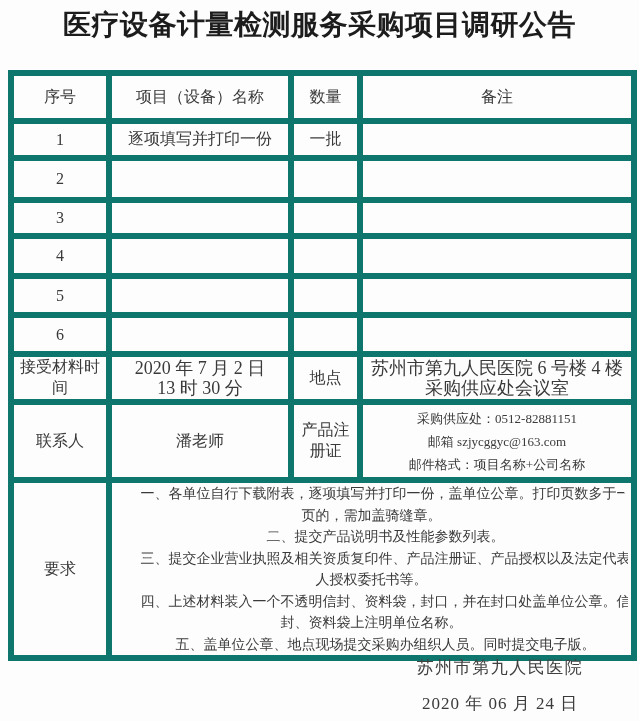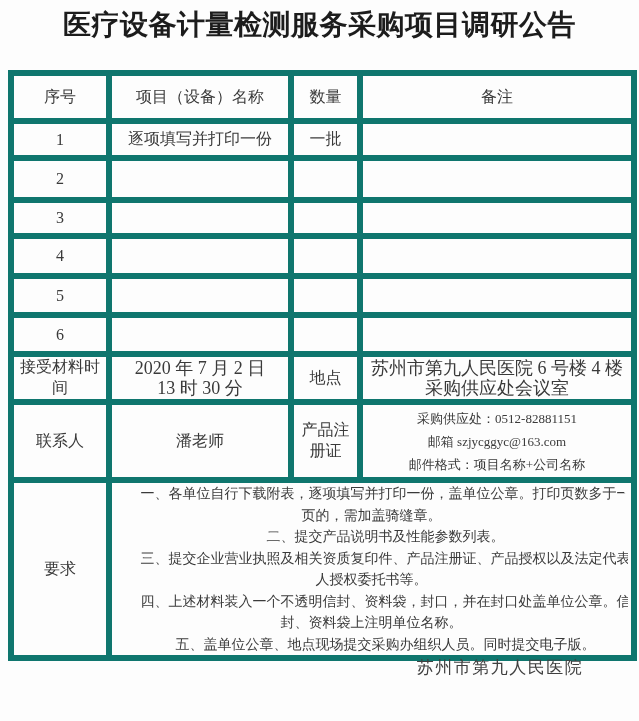--- a/index.html
+++ b/index.html
@@ -187,15 +187,16 @@
         <p>三、提交企业营业执照及相关资质复印件、产品注册证、产品授权以及法定代表人授权委托书等。</p>
         <p>四、上述材料装入一个不透明信封、资料袋，封口，并在封口处盖单位公章。信封、资料袋上注明单位名称。</p>
         <p>五、盖单位公章、地点现场提交采购办组织人员。同时提交电子版。</p>
       </td>
     </tr>
   </tbody>
     </table>
 
   <div class="footer">
     <div class="org">苏州市第九人民医院</div>
+    <div class="date">2020 年 06 月 24 日</div>
   </div>
 
 </div>
 
 </body></html>

